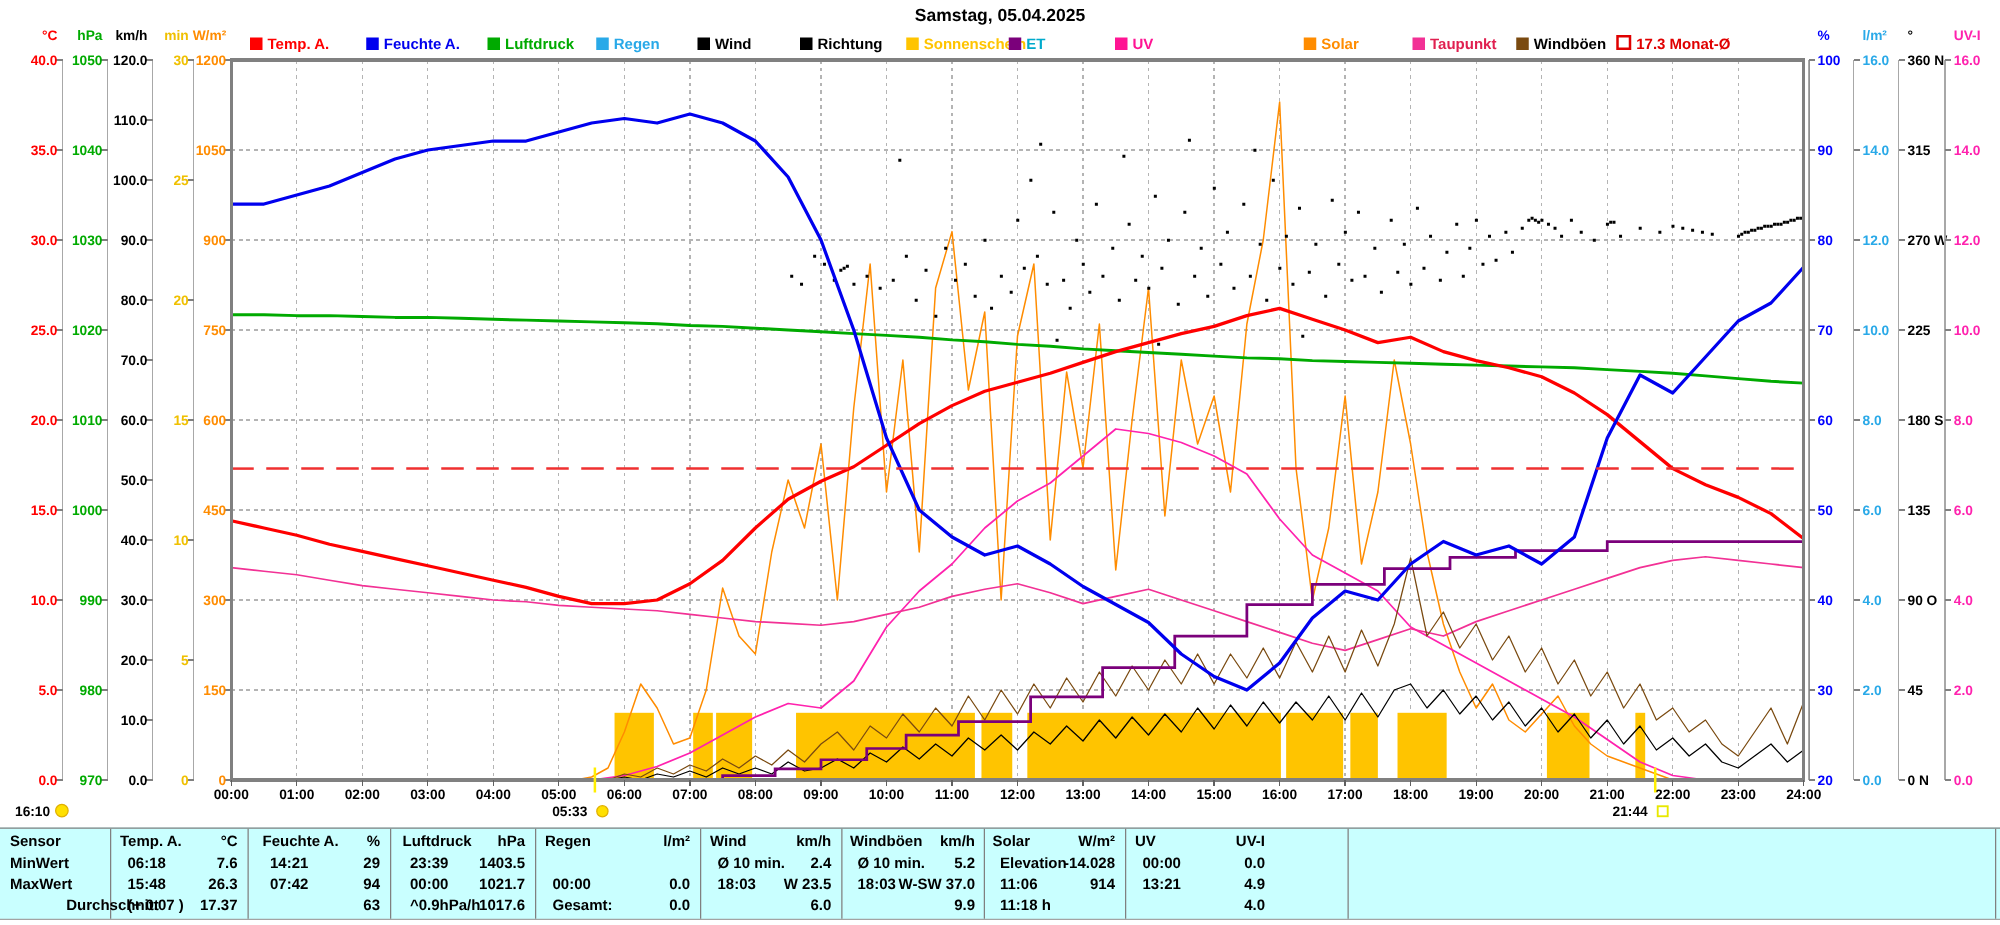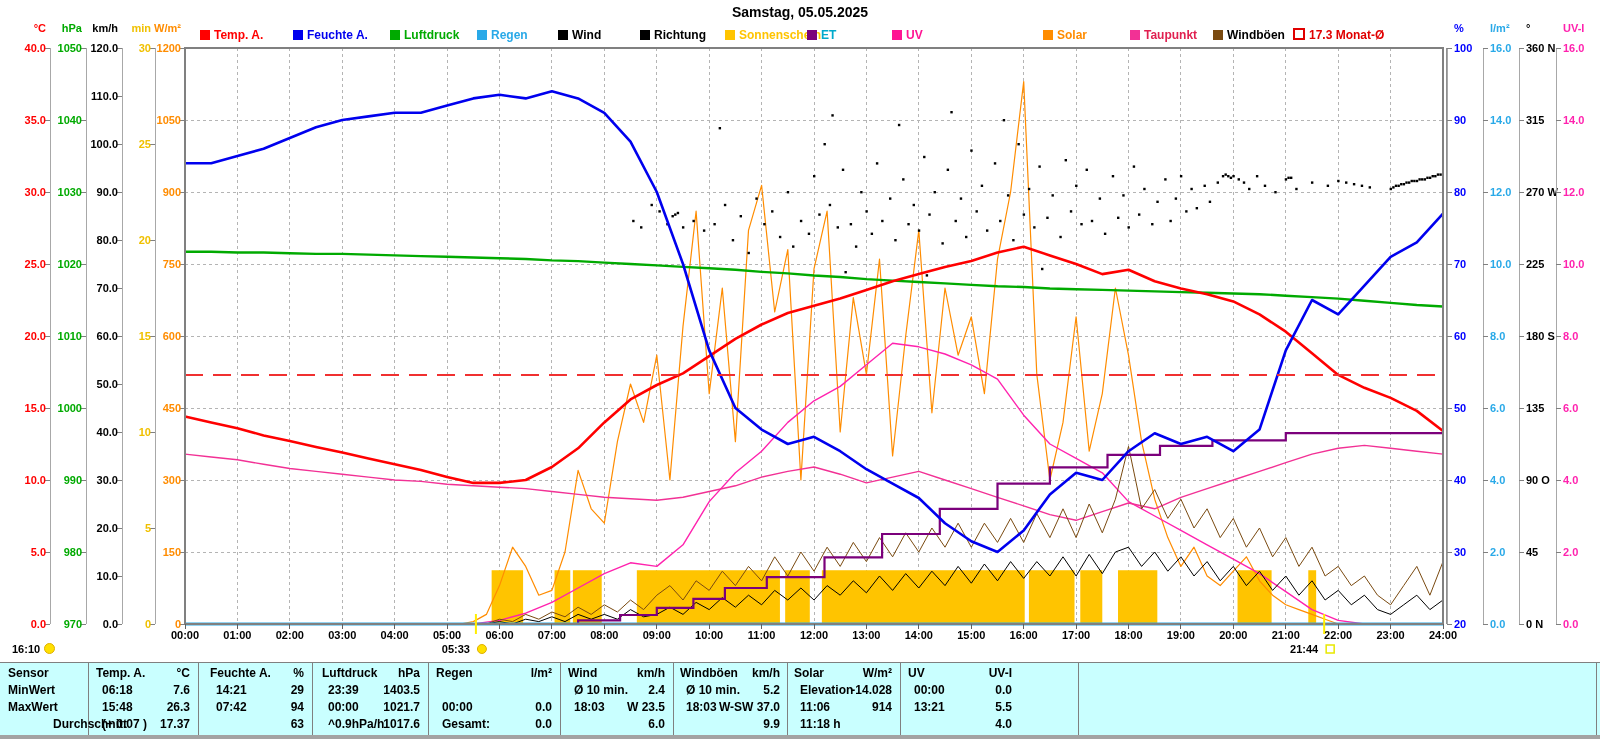--- a/index.html
+++ b/index.html
@@ -4,32 +4,32 @@
 <style>
   html,body{margin:0;padding:0;background:#ffffff;}
   #app{position:relative;width:1600px;height:740px;background:#ffffff;overflow:hidden;
        font-family:"Liberation Sans",sans-serif;}
   .title{position:absolute;top:4px;left:0;width:1600px;text-align:center;
          font-size:14px;font-weight:bold;color:#000;}
   #legend .litem{position:absolute;top:28px;height:14px;font-size:12px;font-weight:bold;white-space:nowrap;}
   #legend .sq{display:inline-block;width:10px;height:10px;margin-right:4px;vertical-align:-1px;}
   #chart{position:absolute;top:0;left:0;}
   #wtable{position:absolute;left:0;top:662px;width:1600px;height:72px;background:#c9ffff;
-          border-top:1px solid #808080;border-bottom:4px solid #a3a3a3;font-size:12px;font-weight:bold;color:#000;}
+          border-top:1px solid #808080;border-bottom:1px solid #a3a3a3;font-size:12px;font-weight:bold;color:#000;}
   #wtable .cell{position:absolute;white-space:nowrap;}
   #wtable .vr{position:absolute;top:0;width:1px;height:72px;background:#808080;}
   .fnote{position:absolute;font-size:11px;font-weight:bold;color:#000;}
   .sunicon{display:inline-block;width:9px;height:9px;border-radius:50%;
            background:#ffe000;border:1px solid #e0b000;vertical-align:-1px;margin-left:4px;}
 </style>
 </head>
 <body>
 
 <div id="app">
-  <div class="title">Samstag, 05.05.2025</div>
+  <div class="title">Samstag, 05.04.2025</div>
   <div id="legend">
       <div class="litem" style="left: 200px; color: rgb(255, 0, 0);"><span class="sq" style="background: rgb(255, 0, 0);"></span><span>Temp. A.</span></div>
       <div class="litem" style="left: 293px; color: rgb(0, 0, 238);"><span class="sq" style="background: rgb(0, 0, 238);"></span><span>Feuchte A.</span></div>
       <div class="litem" style="left: 390px; color: rgb(0, 170, 0);"><span class="sq" style="background: rgb(0, 170, 0);"></span><span>Luftdruck</span></div>
       <div class="litem" style="left: 477px; color: rgb(41, 169, 232);"><span class="sq" style="background: rgb(41, 169, 232);"></span><span>Regen</span></div>
       <div class="litem" style="left: 558px; color: rgb(0, 0, 0);"><span class="sq" style="background: rgb(0, 0, 0);"></span><span>Wind</span></div>
       <div class="litem" style="left: 640px; color: rgb(0, 0, 0);"><span class="sq" style="background: rgb(0, 0, 0);"></span><span>Richtung</span></div>
       <div class="litem" style="left: 725px; color: rgb(255, 196, 0);"><span class="sq" style="background: rgb(255, 196, 0);"></span><span>Sonnenschein</span></div>
       <div class="litem" style="left: 807px; color: rgb(0, 170, 204);"><span class="sq" style="background: rgb(123, 0, 123);"></span><span>ET</span></div>
       <div class="litem" style="left: 892px; color: rgb(255, 20, 147);"><span class="sq" style="background: rgb(255, 20, 147);"></span><span>UV</span></div>
@@ -543,16 +543,16 @@
       <div class="cell" style="top: 20px; right: 708px;">-14.028</div>
       <div class="cell" style="top: 37px; left: 800px;">11:06</div>
       <div class="cell" style="top: 37px; right: 708px;">914</div>
       <div class="cell" style="top: 54px; left: 800px;">11:18 h</div>
       <div class="cell" style="top: 54px; right: 708px; margin-top: 32px;">279</div>
       <div class="cell" style="top: 3px; left: 908px;">UV</div>
       <div class="cell" style="top: 3px; right: 588px;">UV-I</div>
       <div class="cell" style="top: 20px; left: 914px;">00:00</div>
       <div class="cell" style="top: 20px; right: 588px;">0.0</div>
       <div class="cell" style="top: 37px; left: 914px;">13:21</div>
-      <div class="cell" style="top: 37px; right: 588px;">5.5</div>
+      <div class="cell" style="top: 37px; right: 588px;">4.9</div>
       <div class="cell" style="top: 54px; right: 588px;">4.0</div>
     </div>
 </div>
 
 </body></html>

